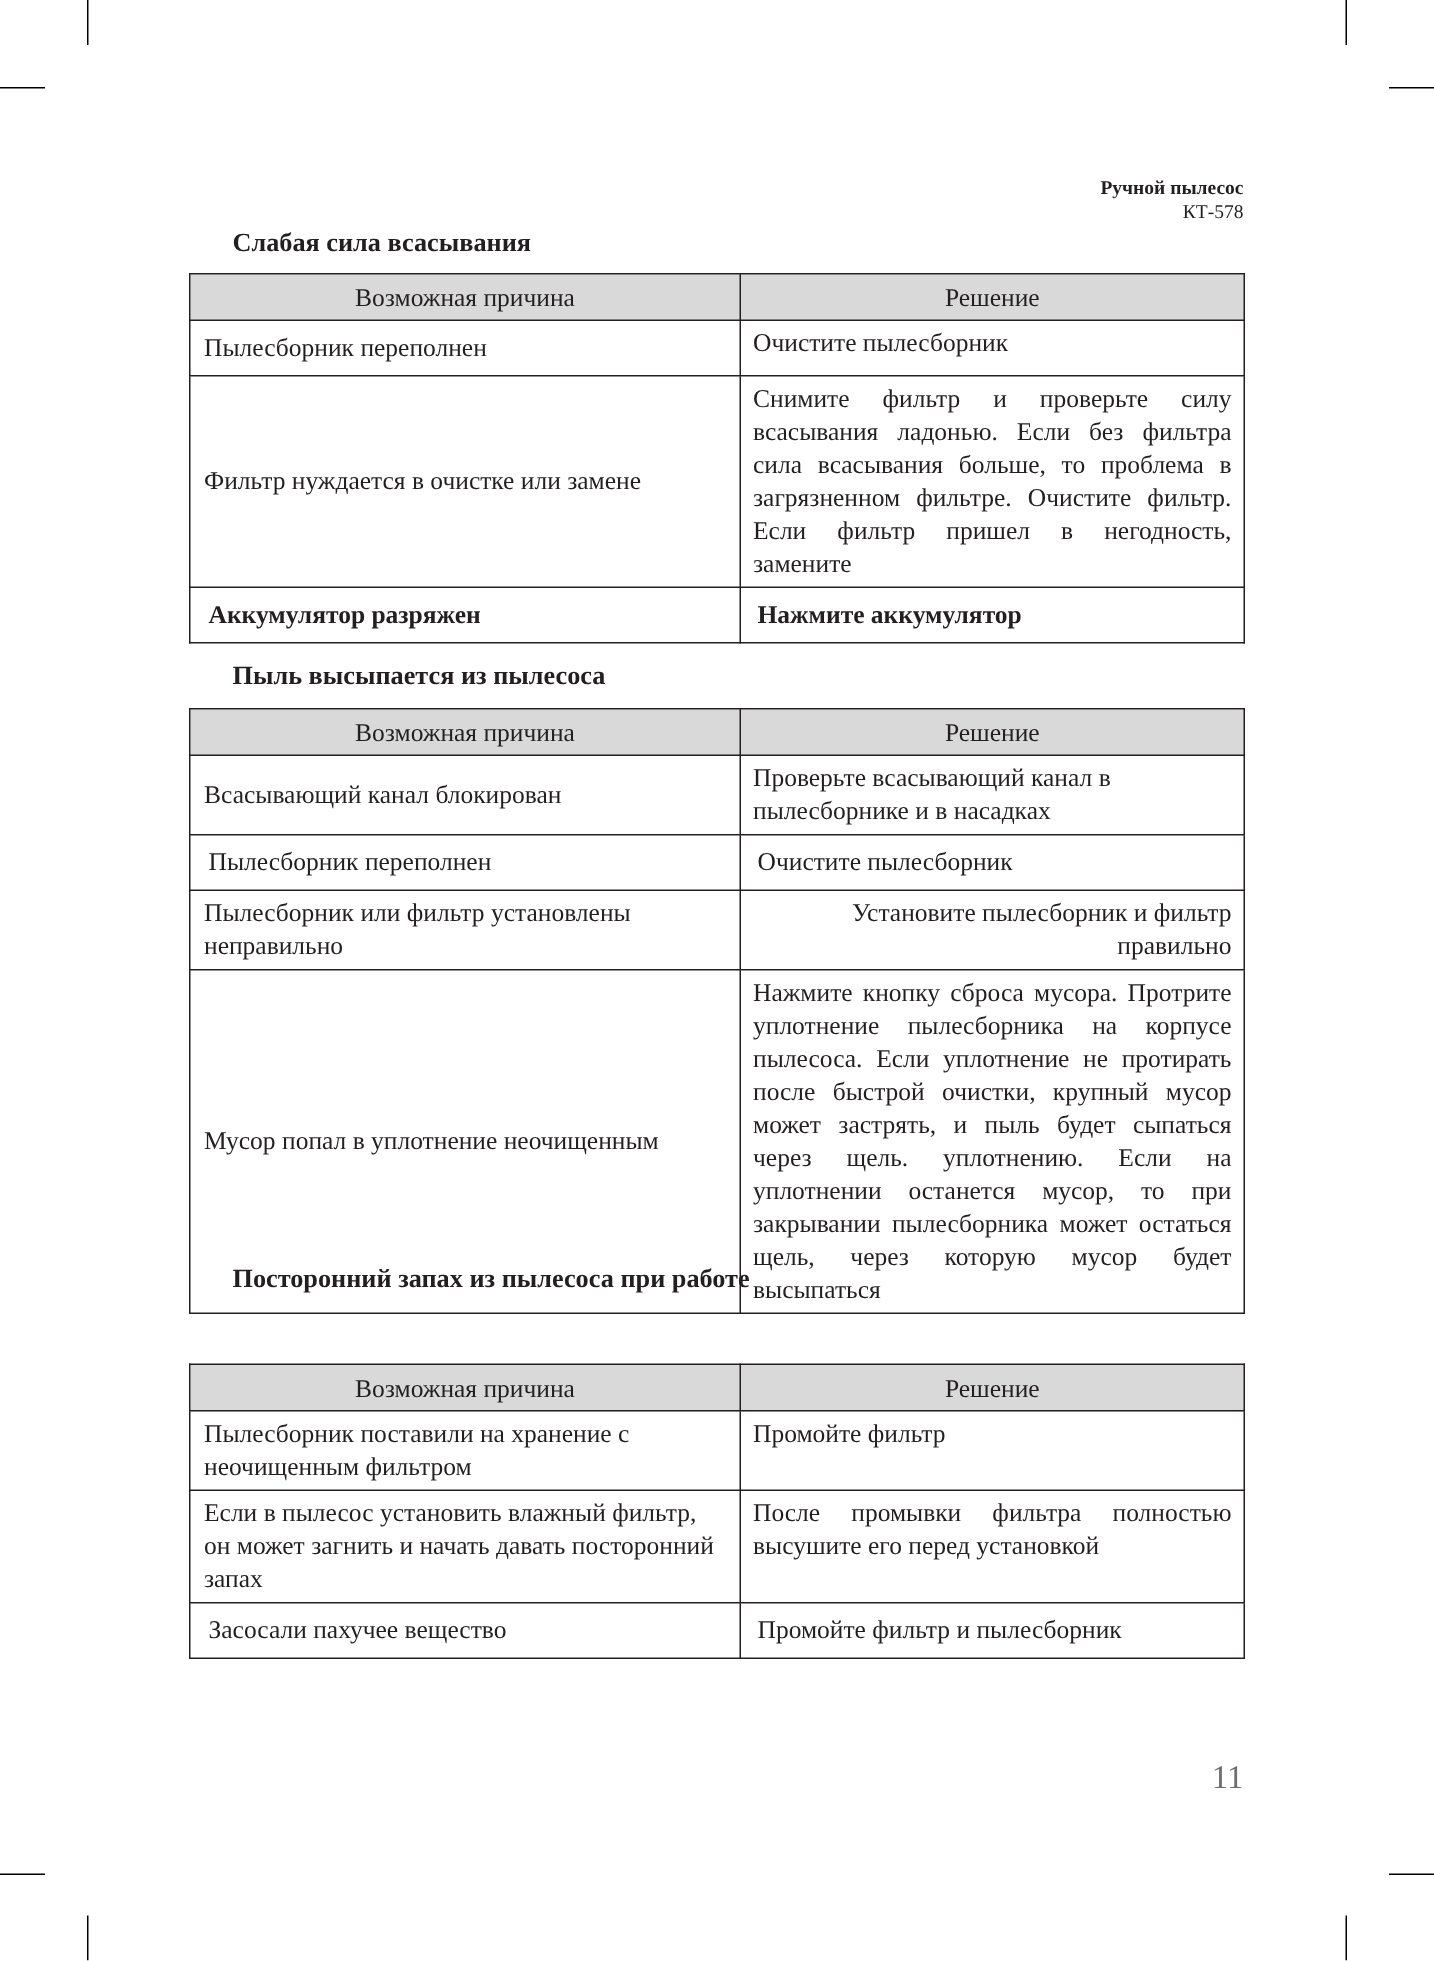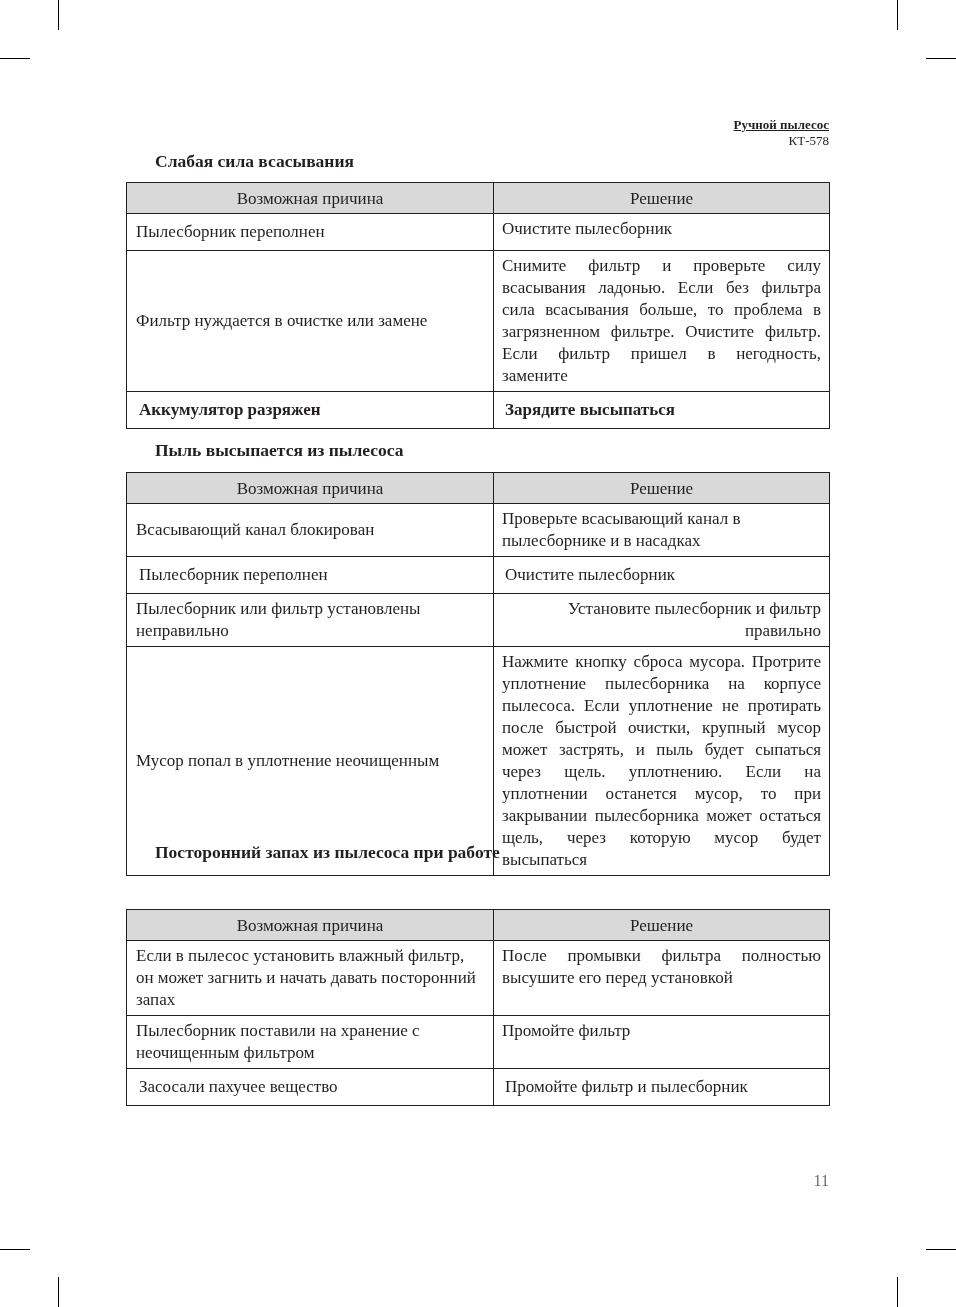--- a/index.html
+++ b/index.html
@@ -1,28 +1,28 @@
 <!DOCTYPE html>
 <html><head>
 <meta charset="utf-8">
 <style>
   html,body{margin:0;padding:0;background:#fff;}
   body{width:956px;height:1307px;position:relative;overflow:hidden;
        font-family:"Liberation Serif","DejaVu Serif",serif;color:#231f20;}
   .crop{position:absolute;background:#000;}
   .hdr{position:absolute;right:127px;top:117px;text-align:right;font-size:13px;line-height:16px;}
-  .hdr .t1{font-weight:bold;text-decoration:underline;}
+  .hdr .t1{font-weight:bold;}
   .sec{position:absolute;left:155px;font-weight:bold;font-size:17.5px;}
   table{position:absolute;left:126px;width:704px;border-collapse:collapse;font-size:17px;line-height:22px;}
   td,th{border:1.3px solid #231f20;vertical-align:top;padding:0;}
   th{background:#d9d9d9;font-weight:normal;text-align:center;height:29px;vertical-align:middle;padding-top:1px;margin-left:40px;}
   td.c1{width:345px;padding:4px 9px 4px 9px;vertical-align:middle;}
   td.c2{padding:4px 8px 4px 8px;text-align:justify;}
   td.mid{vertical-align:middle;}
-  .pn{position:absolute;right:127px;top:1172px;font-size:16px;color:#6d6e71;}
+  .pn{position:absolute;right:127px;top:1172px;font-size:22px;color:#6d6e71;}
 </style>
 </head>
 <body>
 
 <div class="crop" style="left:58px;top:0;width:1px;height:30px;"></div>
 <div class="crop" style="left:0;top:58px;width:30px;height:1px;"></div>
 <div class="crop" style="left:897px;top:0;width:1px;height:30px;"></div>
 <div class="crop" style="left:926px;top:58px;width:30px;height:1px;"></div>
 <div class="crop" style="left:0;top:1249px;width:30px;height:1px;"></div>
 <div class="crop" style="left:58px;top:1277px;width:1px;height:30px;"></div>
@@ -44,21 +44,21 @@
   <tr style="height:37px;">
     <td class="c1">Пылесборник переполнен</td>
     <td class="c2">Очистите пылесборник</td>
   </tr>
   <tr style="height:140px;">
     <td class="c1">Фильтр нуждается в очистке или замене</td>
     <td class="c2">Снимите фильтр и проверьте силу всасывания ладонью. Если без фильтра сила всасывания больше, то проблема в загрязненном фильтре. Очистите фильтр. Если фильтр пришел в негодность, замените</td>
   </tr>
   <tr style="height:37px;font-weight:bold;">
     <td class="c1" style="padding-left:12px;">Аккумулятор разряжен</td>
-    <td class="c2 mid" style="padding-left:11px;">Зарядите высыпаться</td>
+    <td class="c2 mid" style="padding-left:11px;">Нажмите аккумулятор</td>
   </tr>
 </tbody>
   </table>
 
 <div class="sec" style="top:440px;">Пыль высыпается из пылесоса</div>
 <table style="top:472px;">
   <tbody>
       <tr>
     <th>Возможная причина</th>
     <th>Решение</th>
@@ -82,27 +82,27 @@
 </tbody>
   </table>
 
 <div class="sec" style="top:842px;">Посторонний запах из пылесоса при работе</div>
 <table style="top:909px;">
   <tbody>
       <tr>
     <th>Возможная причина</th>
     <th>Решение</th>
   </tr>
+  <tr style="height:52px;">
+    <td class="c1" style="vertical-align:top;">Пылесборник поставили на хранение с неочищенным фильтром</td>
+    <td class="c2">Промойте фильтр</td>
+  </tr>
   <tr style="height:74px;">
     <td class="c1" style="vertical-align:top;">Если в пылесос установить влажный фильтр, он может загнить и начать давать посторонний запах</td>
     <td class="c2">После промывки фильтра полностью высушите его перед установкой</td>
-  </tr>
-  <tr style="height:52px;">
-    <td class="c1" style="vertical-align:top;">Пылесборник поставили на хранение с неочищенным фильтром</td>
-    <td class="c2">Промойте фильтр</td>
   </tr>
   <tr style="height:37px;padding-left:12px;">
     <td class="c1" style="padding-left:12px;">Засосали пахучее вещество</td>
     <td class="c2 mid" style="padding-left:11px;">Промойте фильтр и пылесборник</td>
   </tr>
 </tbody>
   </table>
 
 <div class="pn">11</div>
 

